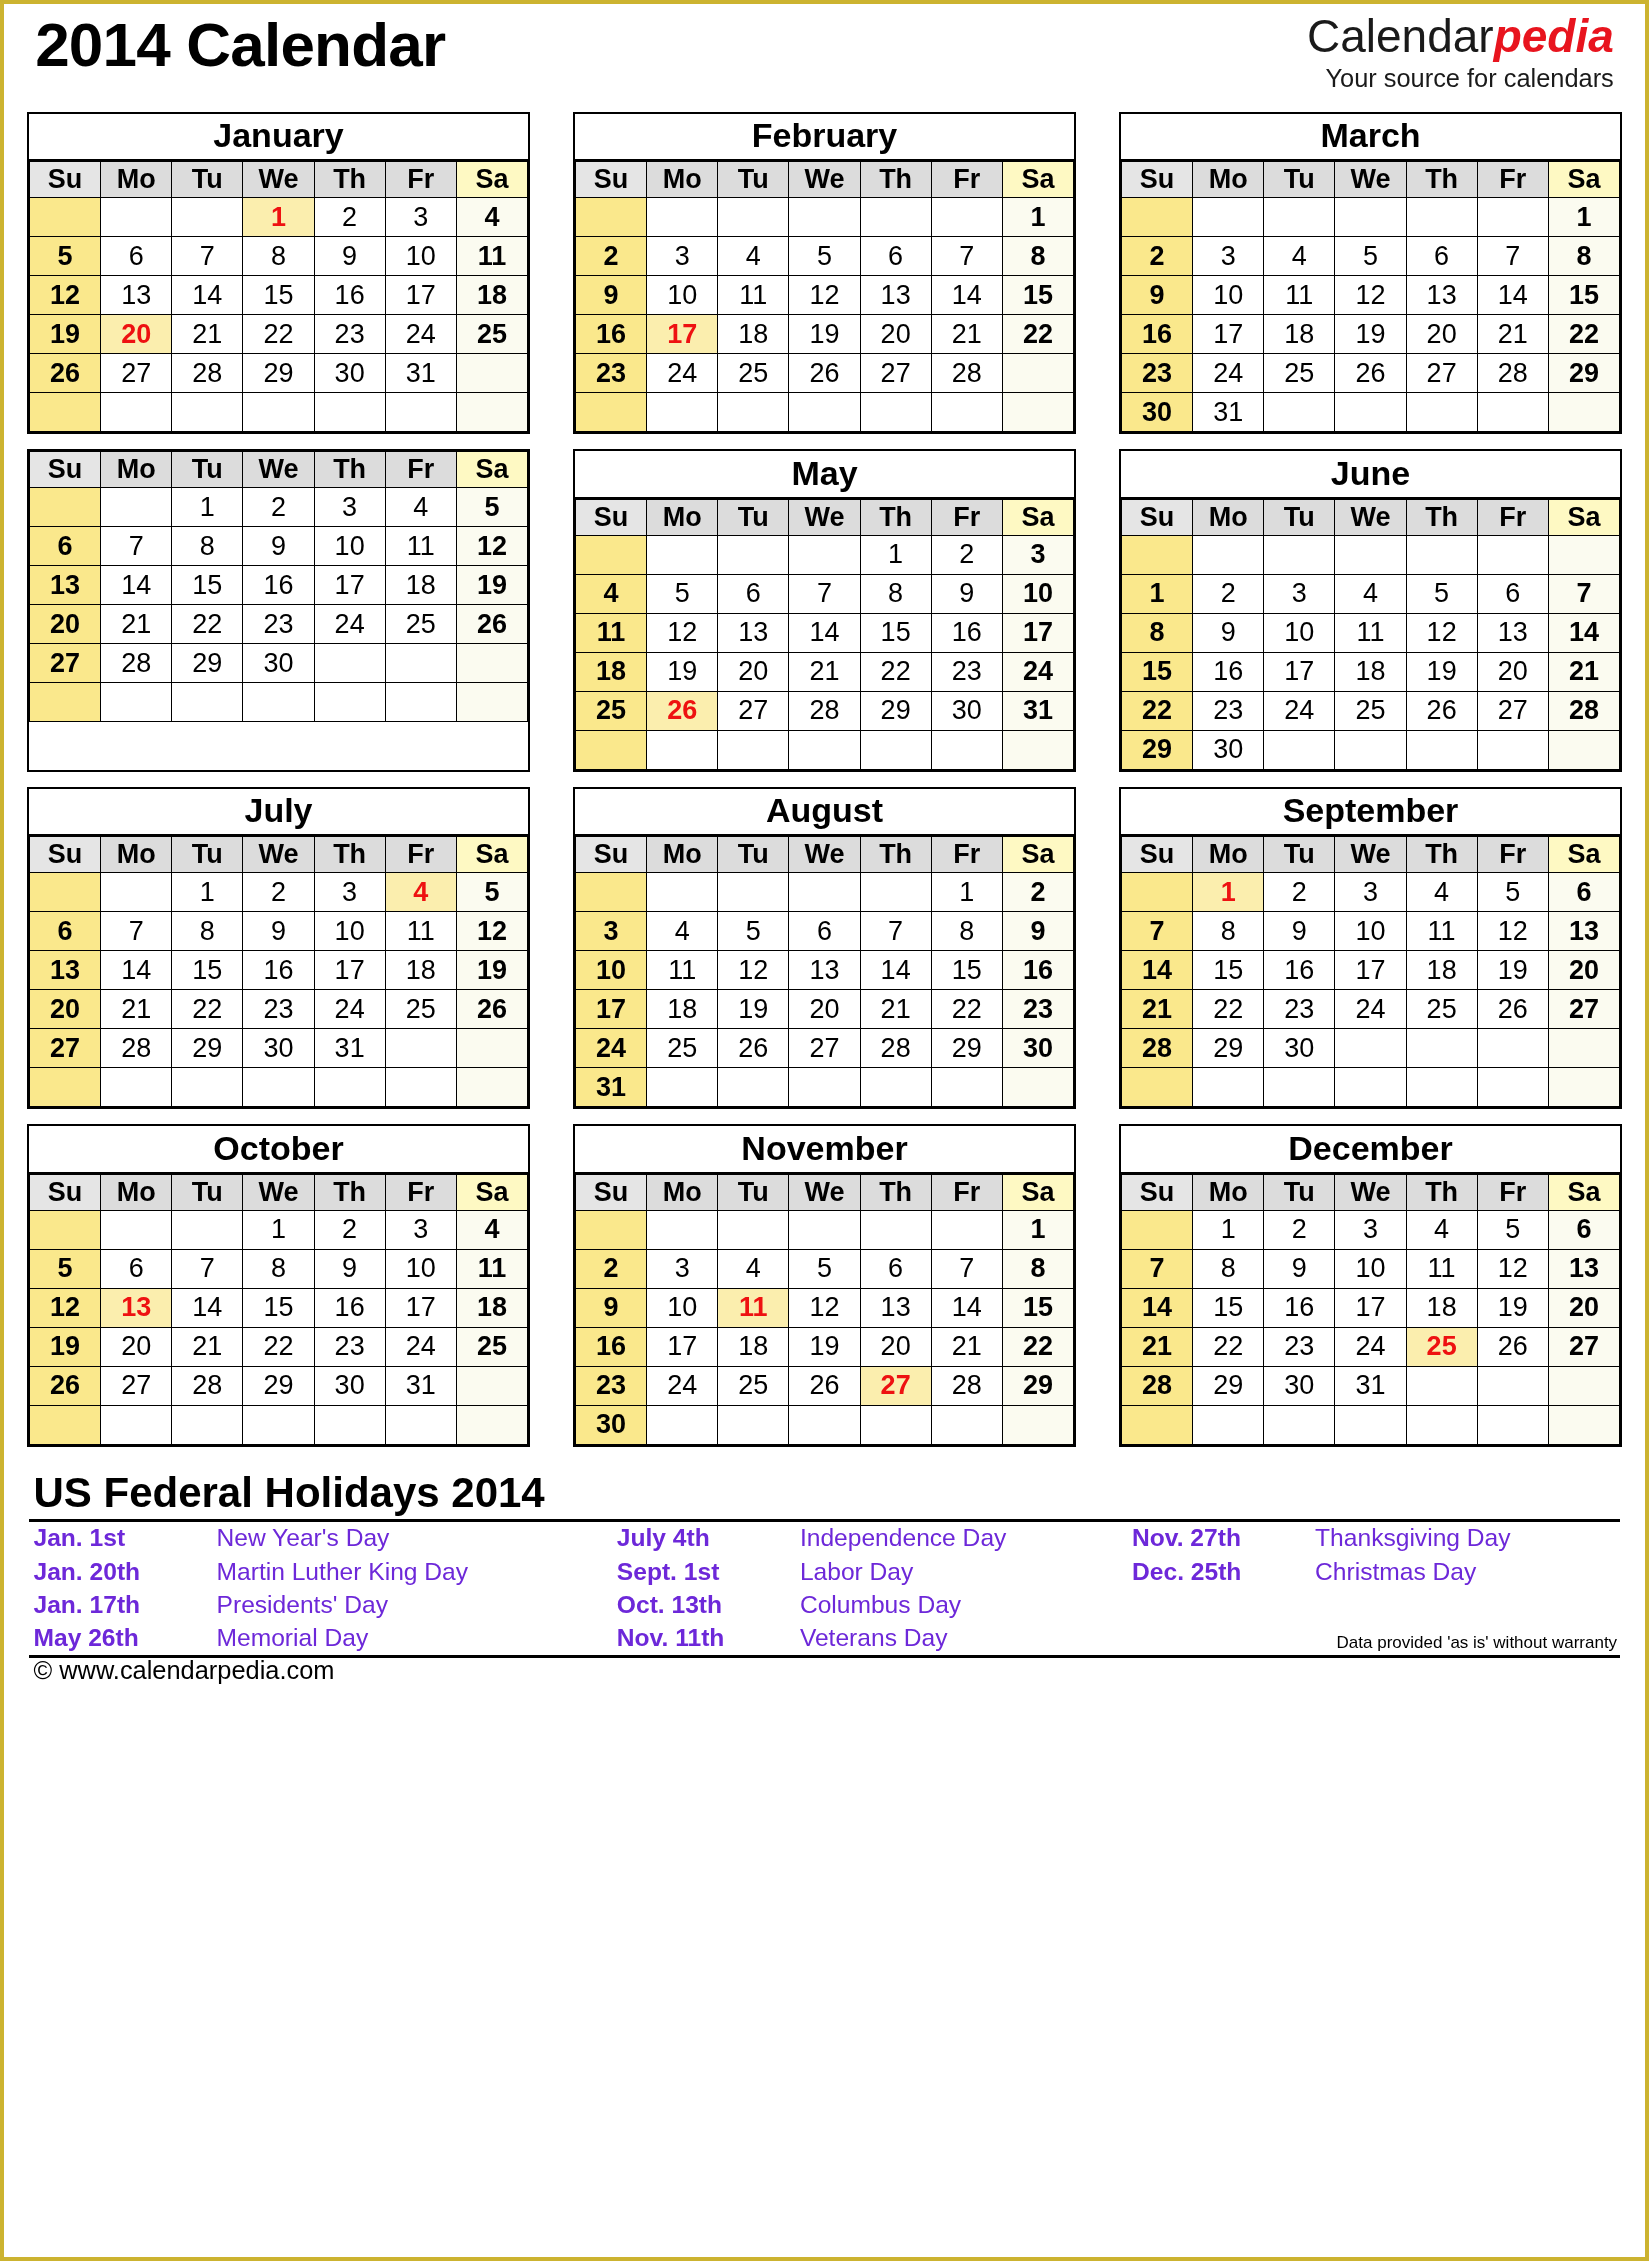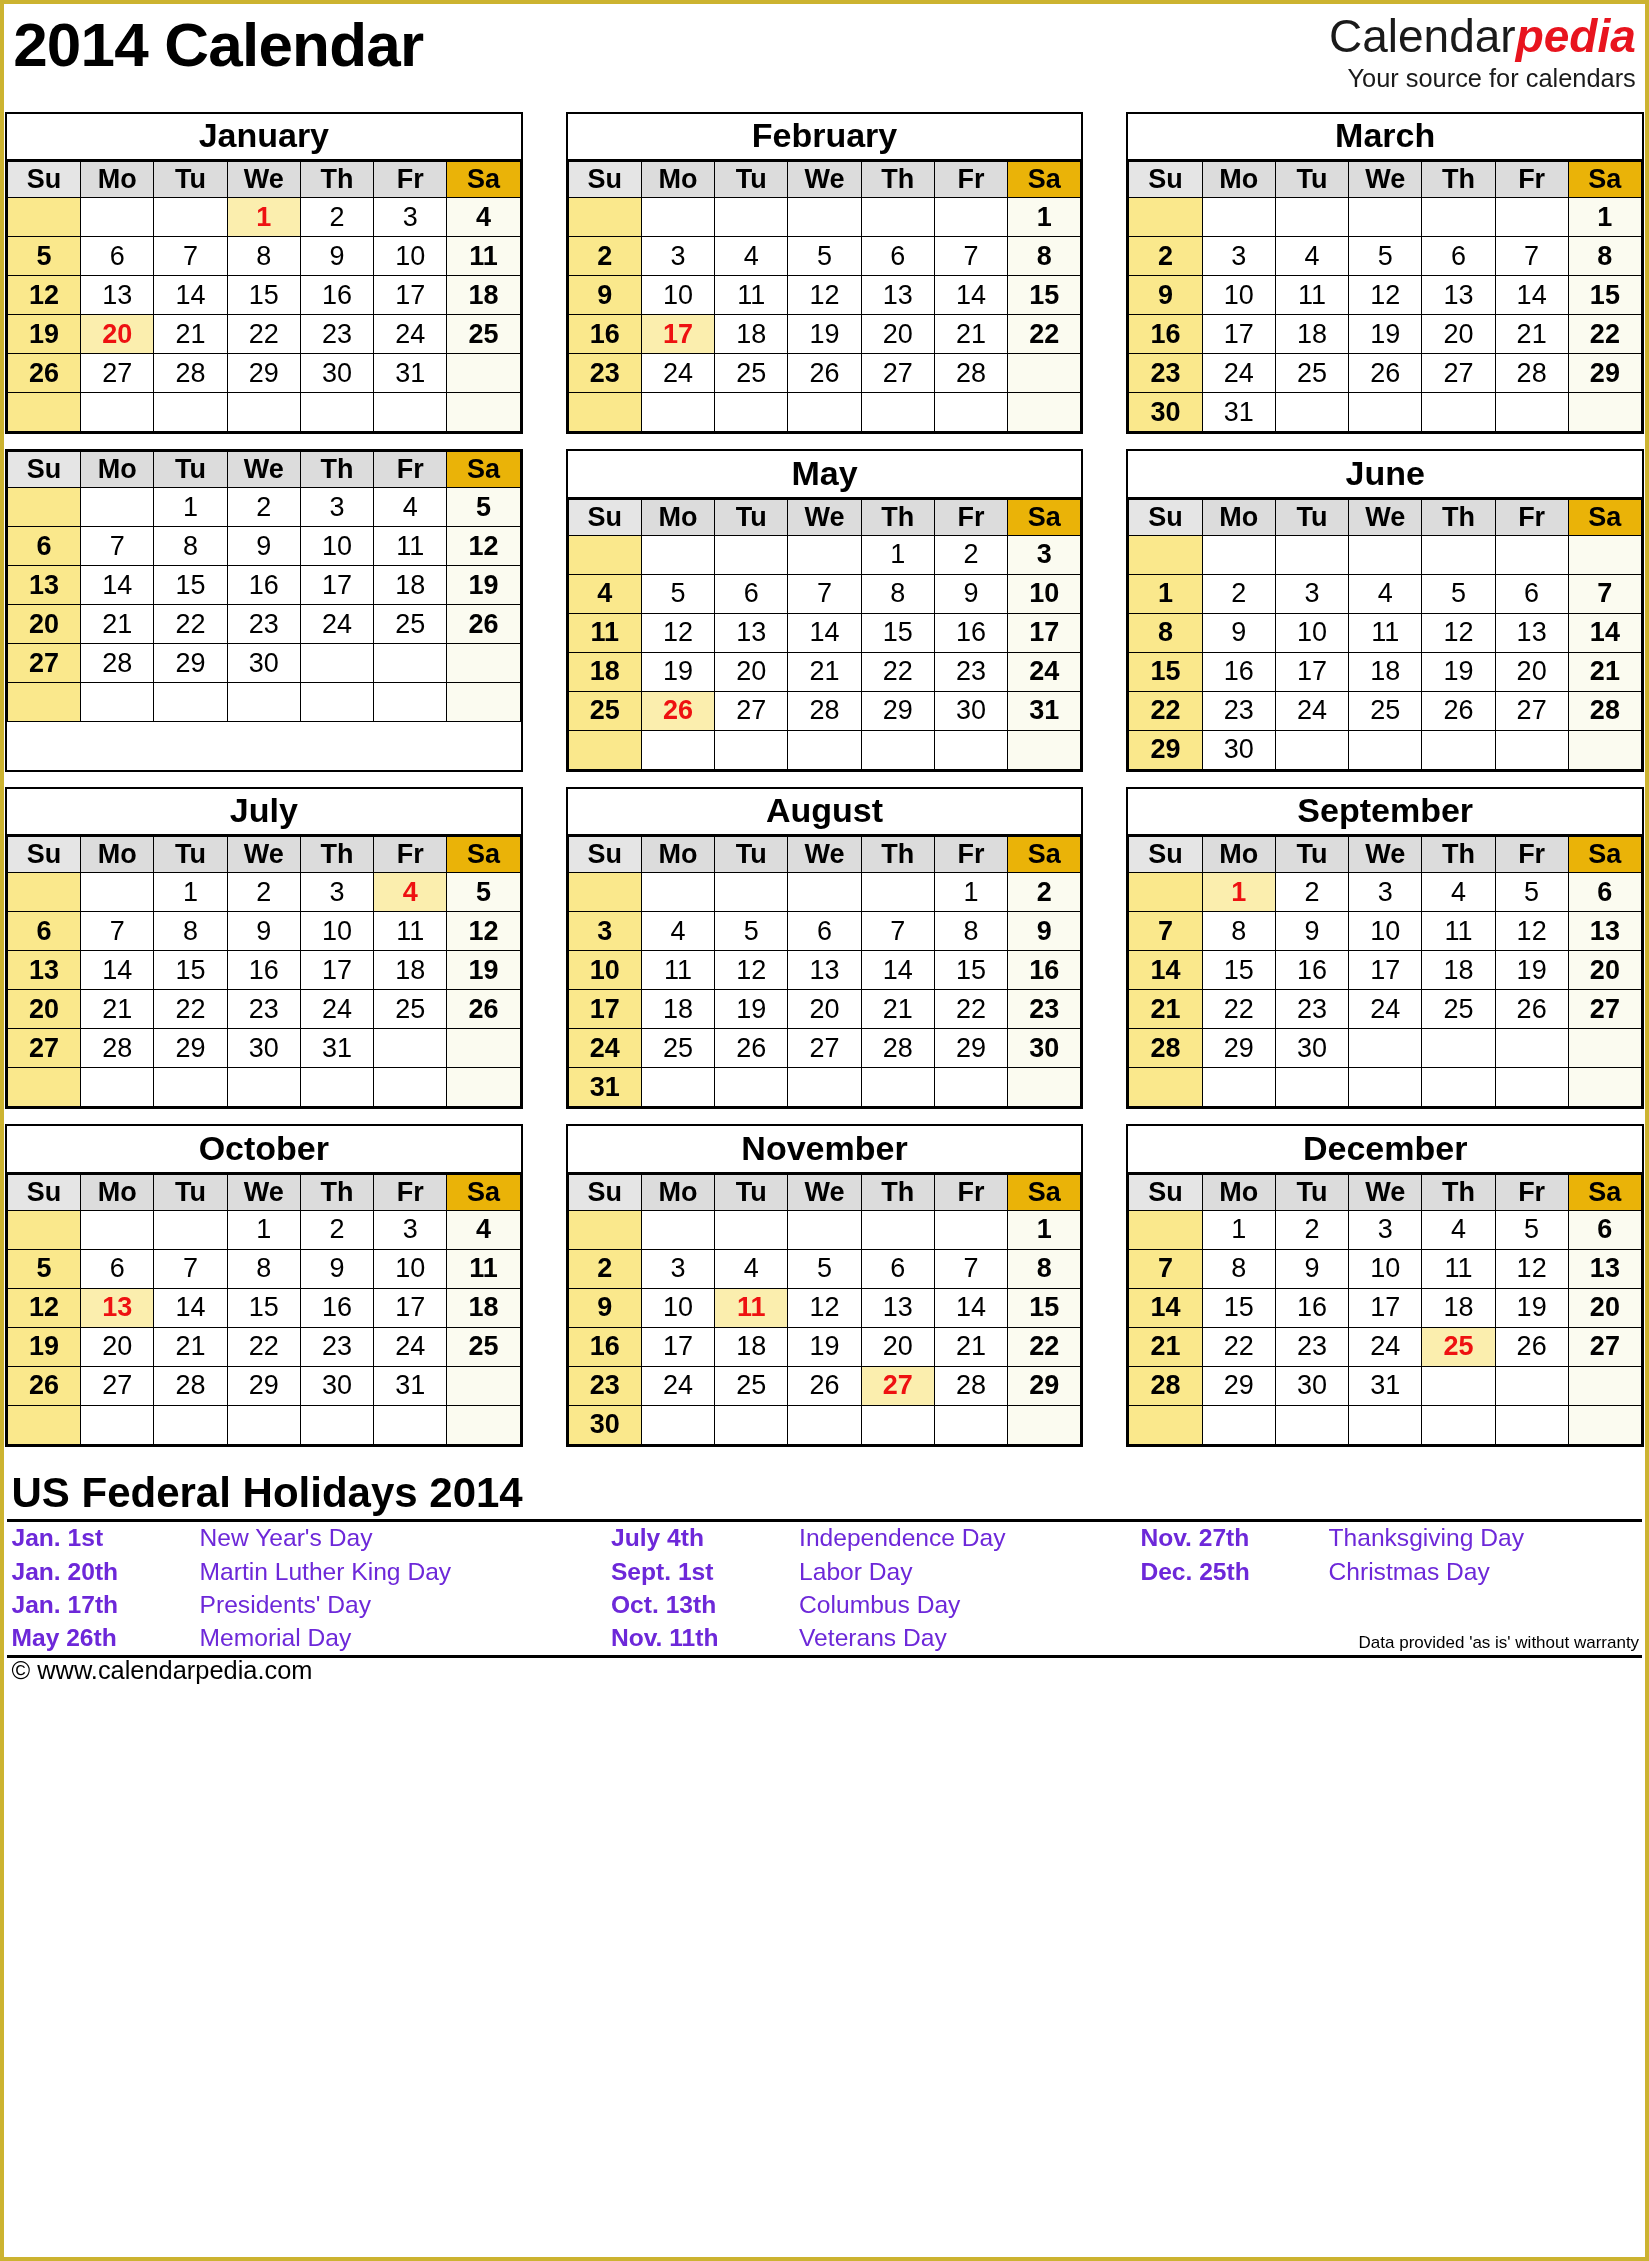--- a/index.html
+++ b/index.html
@@ -8,21 +8,21 @@
     width: 1649px; height: 2261px;
     background: #ffffff;
     font-family: "Liberation Sans", sans-serif;
     position: relative;
     border-left: 4.1px solid #ccb330;
     border-right: 4.1px solid #ccb330;
     border-top: 4.1px solid #ccb330;
     border-bottom: 4.1px solid #ccb330;
     overflow: hidden;
   }
-  .page { padding: 0 1px; }
+  .page { padding: 0 23px; }
 
   
   .topbar {
     display: flex; align-items: flex-start; justify-content: space-between;
     height: 108px; padding-top: 3.3px;
   }
   .year-title {
     font-size: 62px; font-weight: bold; letter-spacing: -0.8px;
     color: #000; line-height: 1; padding-left: 8.2px; padding-top: 6.6px;
     font-family: "Liberation Sans", sans-serif;
@@ -52,21 +52,21 @@
   table.cal th, table.cal td {
     border: 1.6px solid #000;
     text-align: center;
     font-size: 27px;
     height: 39px;
     line-height: 1;
     padding: 0;
   }
   table.cal th { font-weight: bold; background: #dcdcdc; color:#000; height: 36px; }
   table.cal th.h-su { background: #e5e5e5; }
-  table.cal th.h-sa { background: #eab308; }
+  table.cal th.h-sa { background: #fef9c3; }
   table.cal td { background: #ffffff; color: #000; font-weight: normal; }
   table.cal td.su { background: #fae88c; font-weight: bold; }
   table.cal td.sa { background: #fbfbf0; font-weight: bold; }
   table.cal td.holiday { background: #fbeeae; color: #ee1111; font-weight: bold; }
 
   
   .holidays-wrap { margin-top: 24.6px; padding: 0 1.6px; }
   .holidays-title {
     font-size: 42px; font-weight: bold; color:#000;
     line-height: 1.05; padding-left: 4.9px; margin-bottom: 3.3px;

